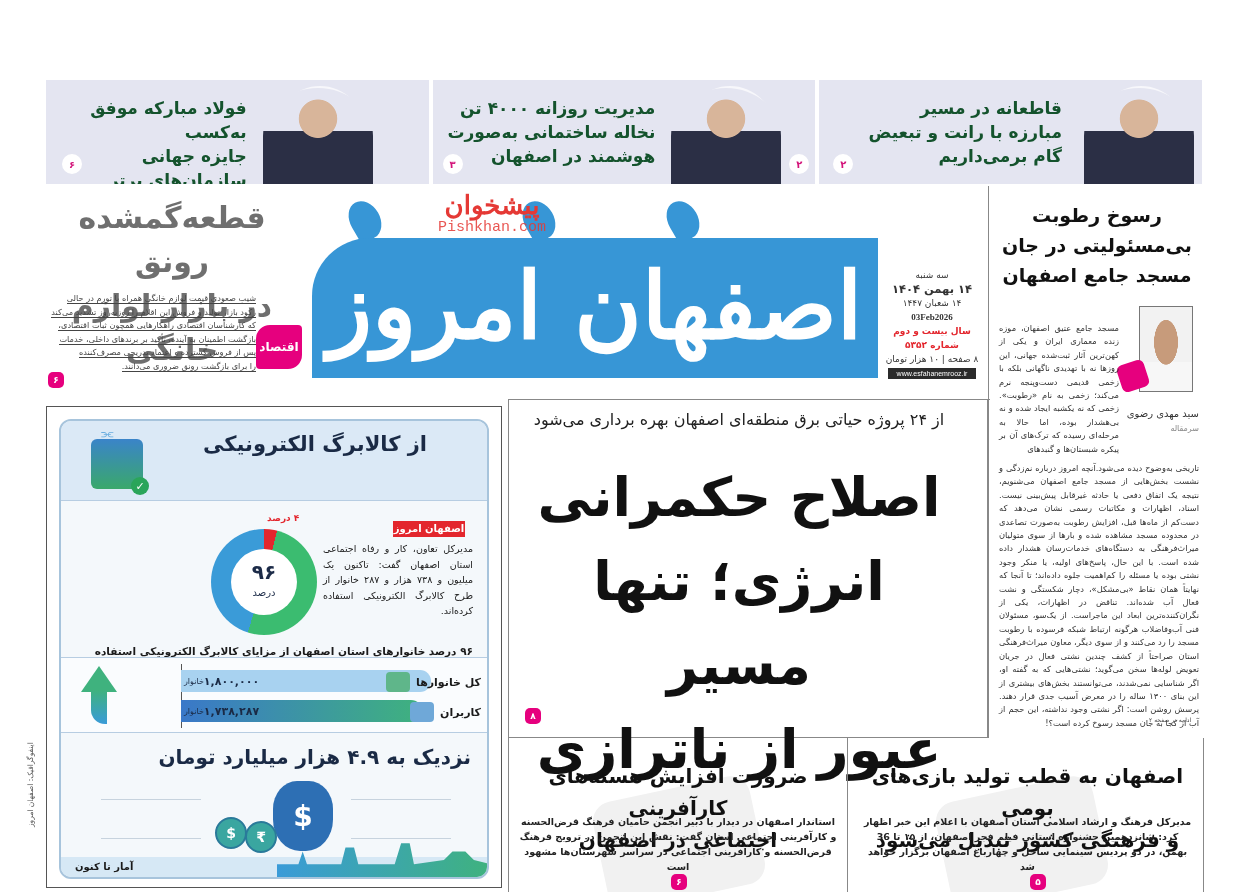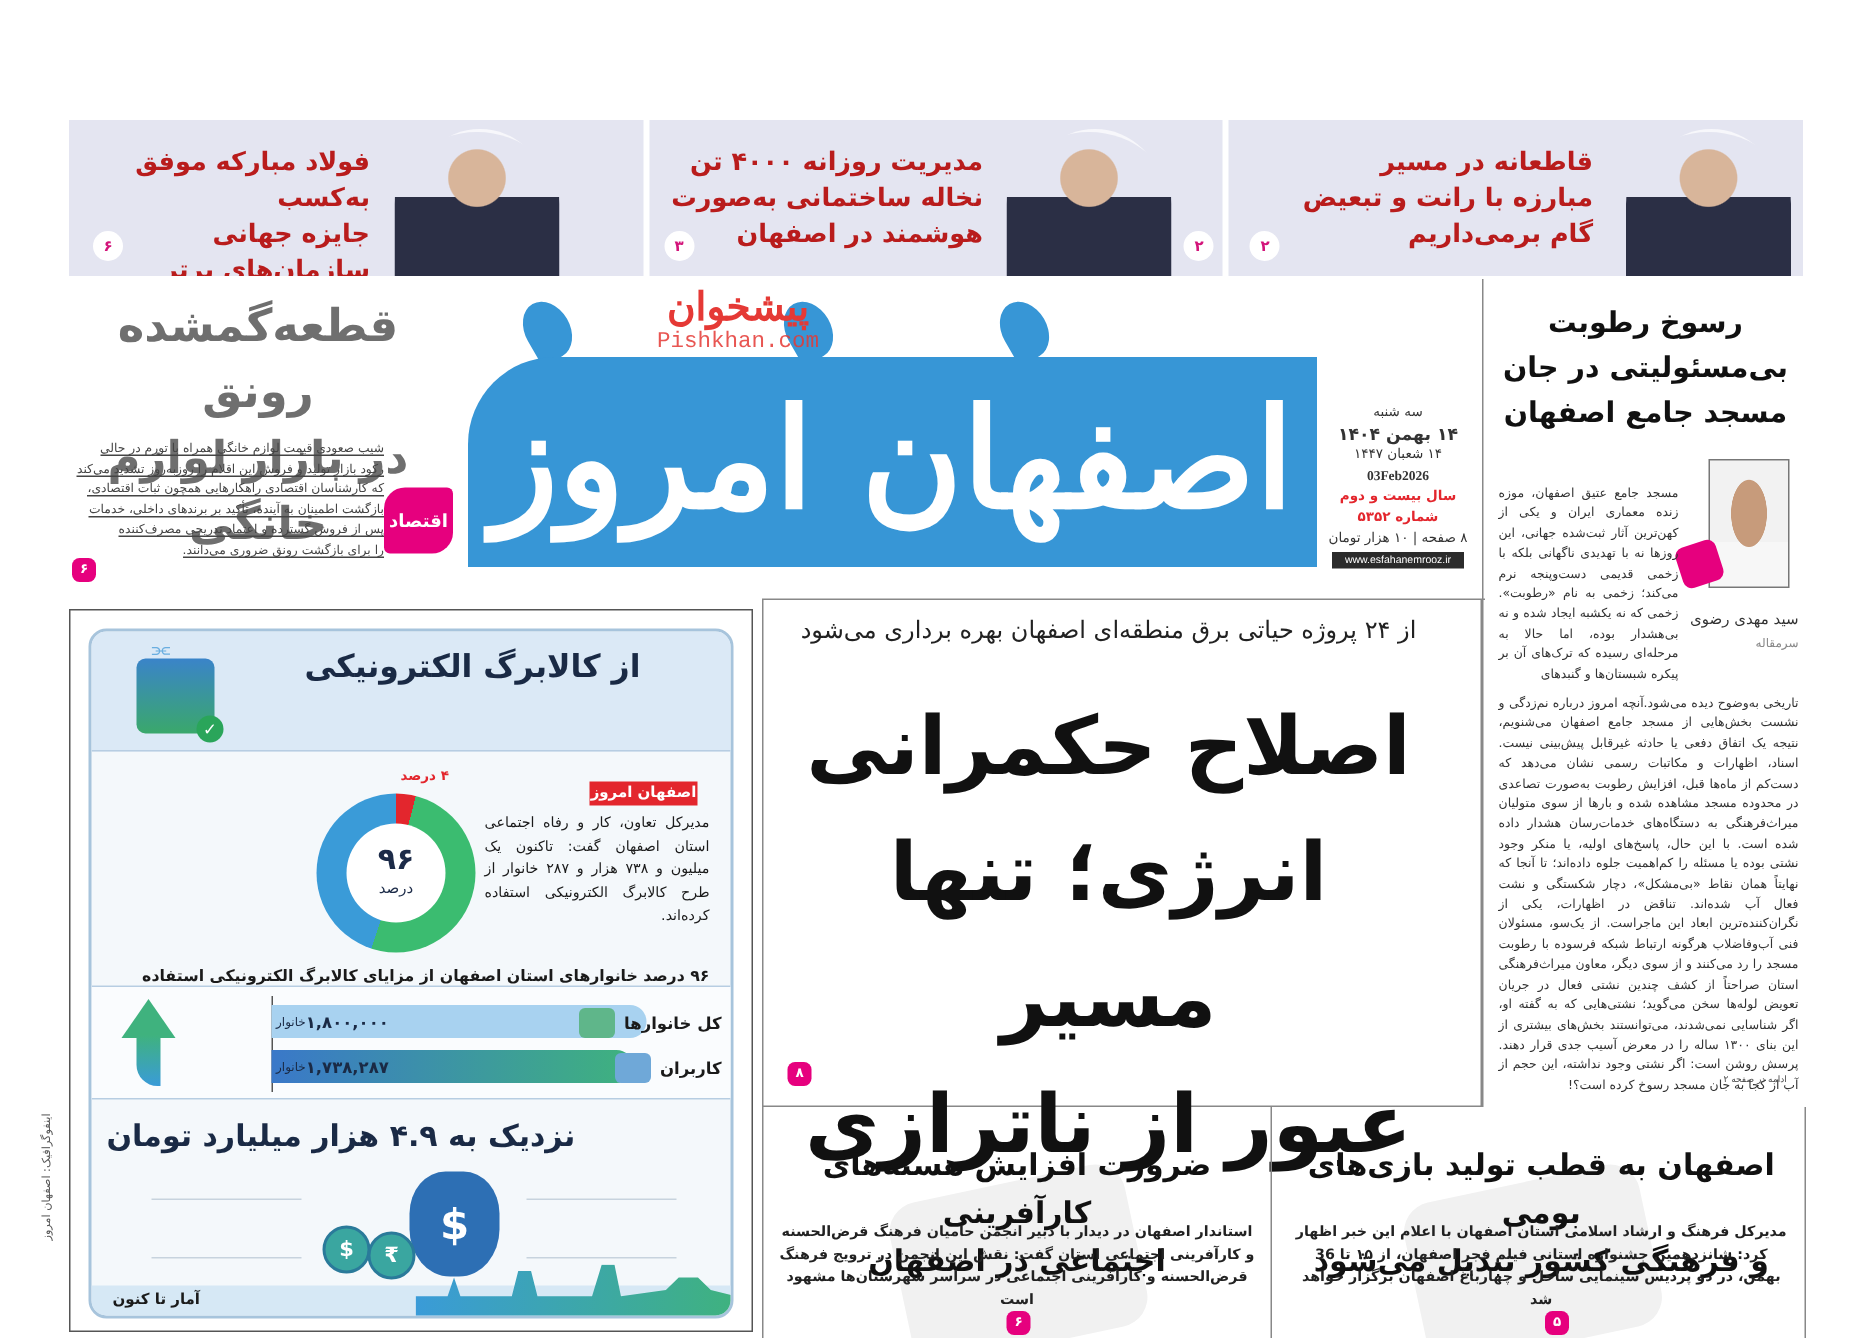--- a/index.html
+++ b/index.html
@@ -4,21 +4,21 @@
 <style>
   * { box-sizing: border-box; margin: 0; padding: 0; }
   html, body { width: 1250px; height: 892px; background: #ffffff; overflow: hidden; }
   body { font-family: "DejaVu Sans", sans-serif; color: #1a1a1a; position: relative; direction: rtl; }
 
   
   .teasers { position: absolute; left: 46px; top: 80px; width: 1156px; height: 104px; display: flex; flex-direction: row; gap: 4px; }
   .teaser { position: relative; flex: 1; background: #e4e5f1; overflow: hidden; }
   .teaser .photo { position: absolute; bottom: 0; width: 110px; height: 96px; border-radius: 50% 50% 0 0; background: radial-gradient(circle at 50% 32%, #d8b59a 0 22%, transparent 23%), linear-gradient(#e4e5f1 0 45%, #2b2f45 45% 100%); }
   .teaser .photo-bg { position: absolute; bottom: 8px; width: 90px; height: 90px; border-radius: 50%; background: #f7f7fb; }
-  .teaser .t-title { position: absolute; top: 16px; font-weight: bold; font-size: 17px; line-height: 24px; text-align: right; color: #b91c1c; }
+  .teaser .t-title { position: absolute; top: 16px; font-weight: bold; font-size: 17px; line-height: 24px; text-align: right; color: #14532d; }
   .page-dot { position: absolute; width: 20px; height: 20px; border-radius: 50%; background: #fff; color: #d3147a; font-size: 10px; font-weight: bold; display: flex; align-items: center; justify-content: center; }
 
   
   .mast-left-title { position: absolute; left: 46px; top: 196px; width: 252px; text-align: center; font-weight: bold; font-size: 30px; line-height: 44px; color: #6f6f6f; }
   .mast-left-body { position: absolute; left: 46px; top: 292px; width: 210px; font-size: 8.2px; line-height: 13.6px; text-align: justify; color: #444; }
   .mast-left-body span { border-bottom: 1px solid #444; }
   .eco-badge { position: absolute; left: 256px; top: 325px; width: 46px; height: 44px; background: #e6007e; border-radius: 14px 4px 14px 4px; color: #fff; font-weight: bold; font-size: 12px; display: flex; align-items: center; justify-content: center; }
   .pink-num { position: absolute; width: 16px; height: 16px; background: #e6007e; border-radius: 5px; color: #fff; font-size: 9px; font-weight: bold; display: flex; align-items: center; justify-content: center; }
 
   .logo { position: absolute; left: 312px; top: 196px; width: 566px; height: 188px; }
@@ -73,21 +73,21 @@
   .bars { position: absolute; left: 0; top: 236px; width: 430px; height: 76px; border-top: 1px solid #b7cde2; border-bottom: 1px solid #b7cde2; background: #fafcfe; }
   .bar-row { position: absolute; right: 10px; height: 24px; display: flex; align-items: center; gap: 6px; }
   .bar-label { font-size: 11px; font-weight: bold; color: #1a1a1a; }
   .bar-icon { width: 24px; height: 20px; border-radius: 4px; background: #5fb68a; }
   .bar { position: absolute; left: 120px; height: 22px; border-radius: 0 12px 12px 0; display: flex; align-items: center; justify-content: flex-end; padding-right: 10px; font-size: 11px; font-weight: bold; color: #1a2a45; }
   .bar .unit { font-size: 8px; font-weight: normal; margin-left: 3px; text-align: right; }
   .bar-axis { position: absolute; left: 120px; top: 6px; width: 1px; height: 64px; background: #555; }
   .arrow { position: absolute; left: 20px; top: 8px; width: 0; height: 0; border-left: 18px solid transparent; border-right: 18px solid transparent; border-bottom: 26px solid #3fb27e; }
   .arrow-stem { position: absolute; left: 30px; top: 32px; width: 16px; height: 34px; background: linear-gradient(#3fb27e, #3a9bd8); border-radius: 0 0 0 14px; }
 
-  .money-title { position: absolute; right: 16px; top: 320px; width: 400px; text-align: left; font-weight: bold; font-size: 20px; line-height: 32px; color: #1a2a45; }
+  .money-title { position: absolute; right: 16px; top: 320px; width: 400px; text-align: right; font-weight: bold; font-size: 20px; line-height: 32px; color: #1a2a45; }
   .money-art { position: absolute; left: 150px; top: 360px; width: 140px; height: 76px; }
   .bag { position: absolute; left: 62px; top: 0; width: 60px; height: 70px; border-radius: 40% 40% 45% 45%; background: #2d6fb4; color: #fff; font-weight: bold; font-size: 28px; text-align: center; line-height: 72px; }
   .coin { position: absolute; width: 32px; height: 32px; border-radius: 50%; background: #3aa6a0; border: 2px solid #2a7a9a; color: #fff; font-size: 14px; font-weight: bold; text-align: center; line-height: 28px; }
   .circuits { position: absolute; top: 378px; width: 100px; height: 40px; border-top: 1px solid #c7d3de; border-bottom: 1px solid #c7d3de; }
   .skyline { position: absolute; left: 216px; top: 418px; width: 214px; height: 42px; background: linear-gradient(90deg, #3a9bd8, #3fb27e); clip-path: polygon(0 60%, 10% 60%, 12% 30%, 14% 60%, 30% 60%, 32% 20%, 36% 20%, 38% 60%, 55% 60%, 58% 10%, 62% 10%, 64% 60%, 78% 50%, 82% 30%, 88% 30%, 92% 50%, 100% 60%, 100% 100%, 0 100%); }
   .stats-strip { position: absolute; left: 0; top: 436px; width: 430px; height: 24px; background: #d6e8f5; }
   .stats-label { position: absolute; left: 14px; top: 440px; font-size: 10px; font-weight: bold; color: #1a1a1a; }
 
   .credit { position: absolute; left: 26px; top: 742px; width: 14px; height: 142px; writing-mode: vertical-rl; transform: rotate(180deg); font-size: 7.5px; color: #555; white-space: nowrap; }
 

